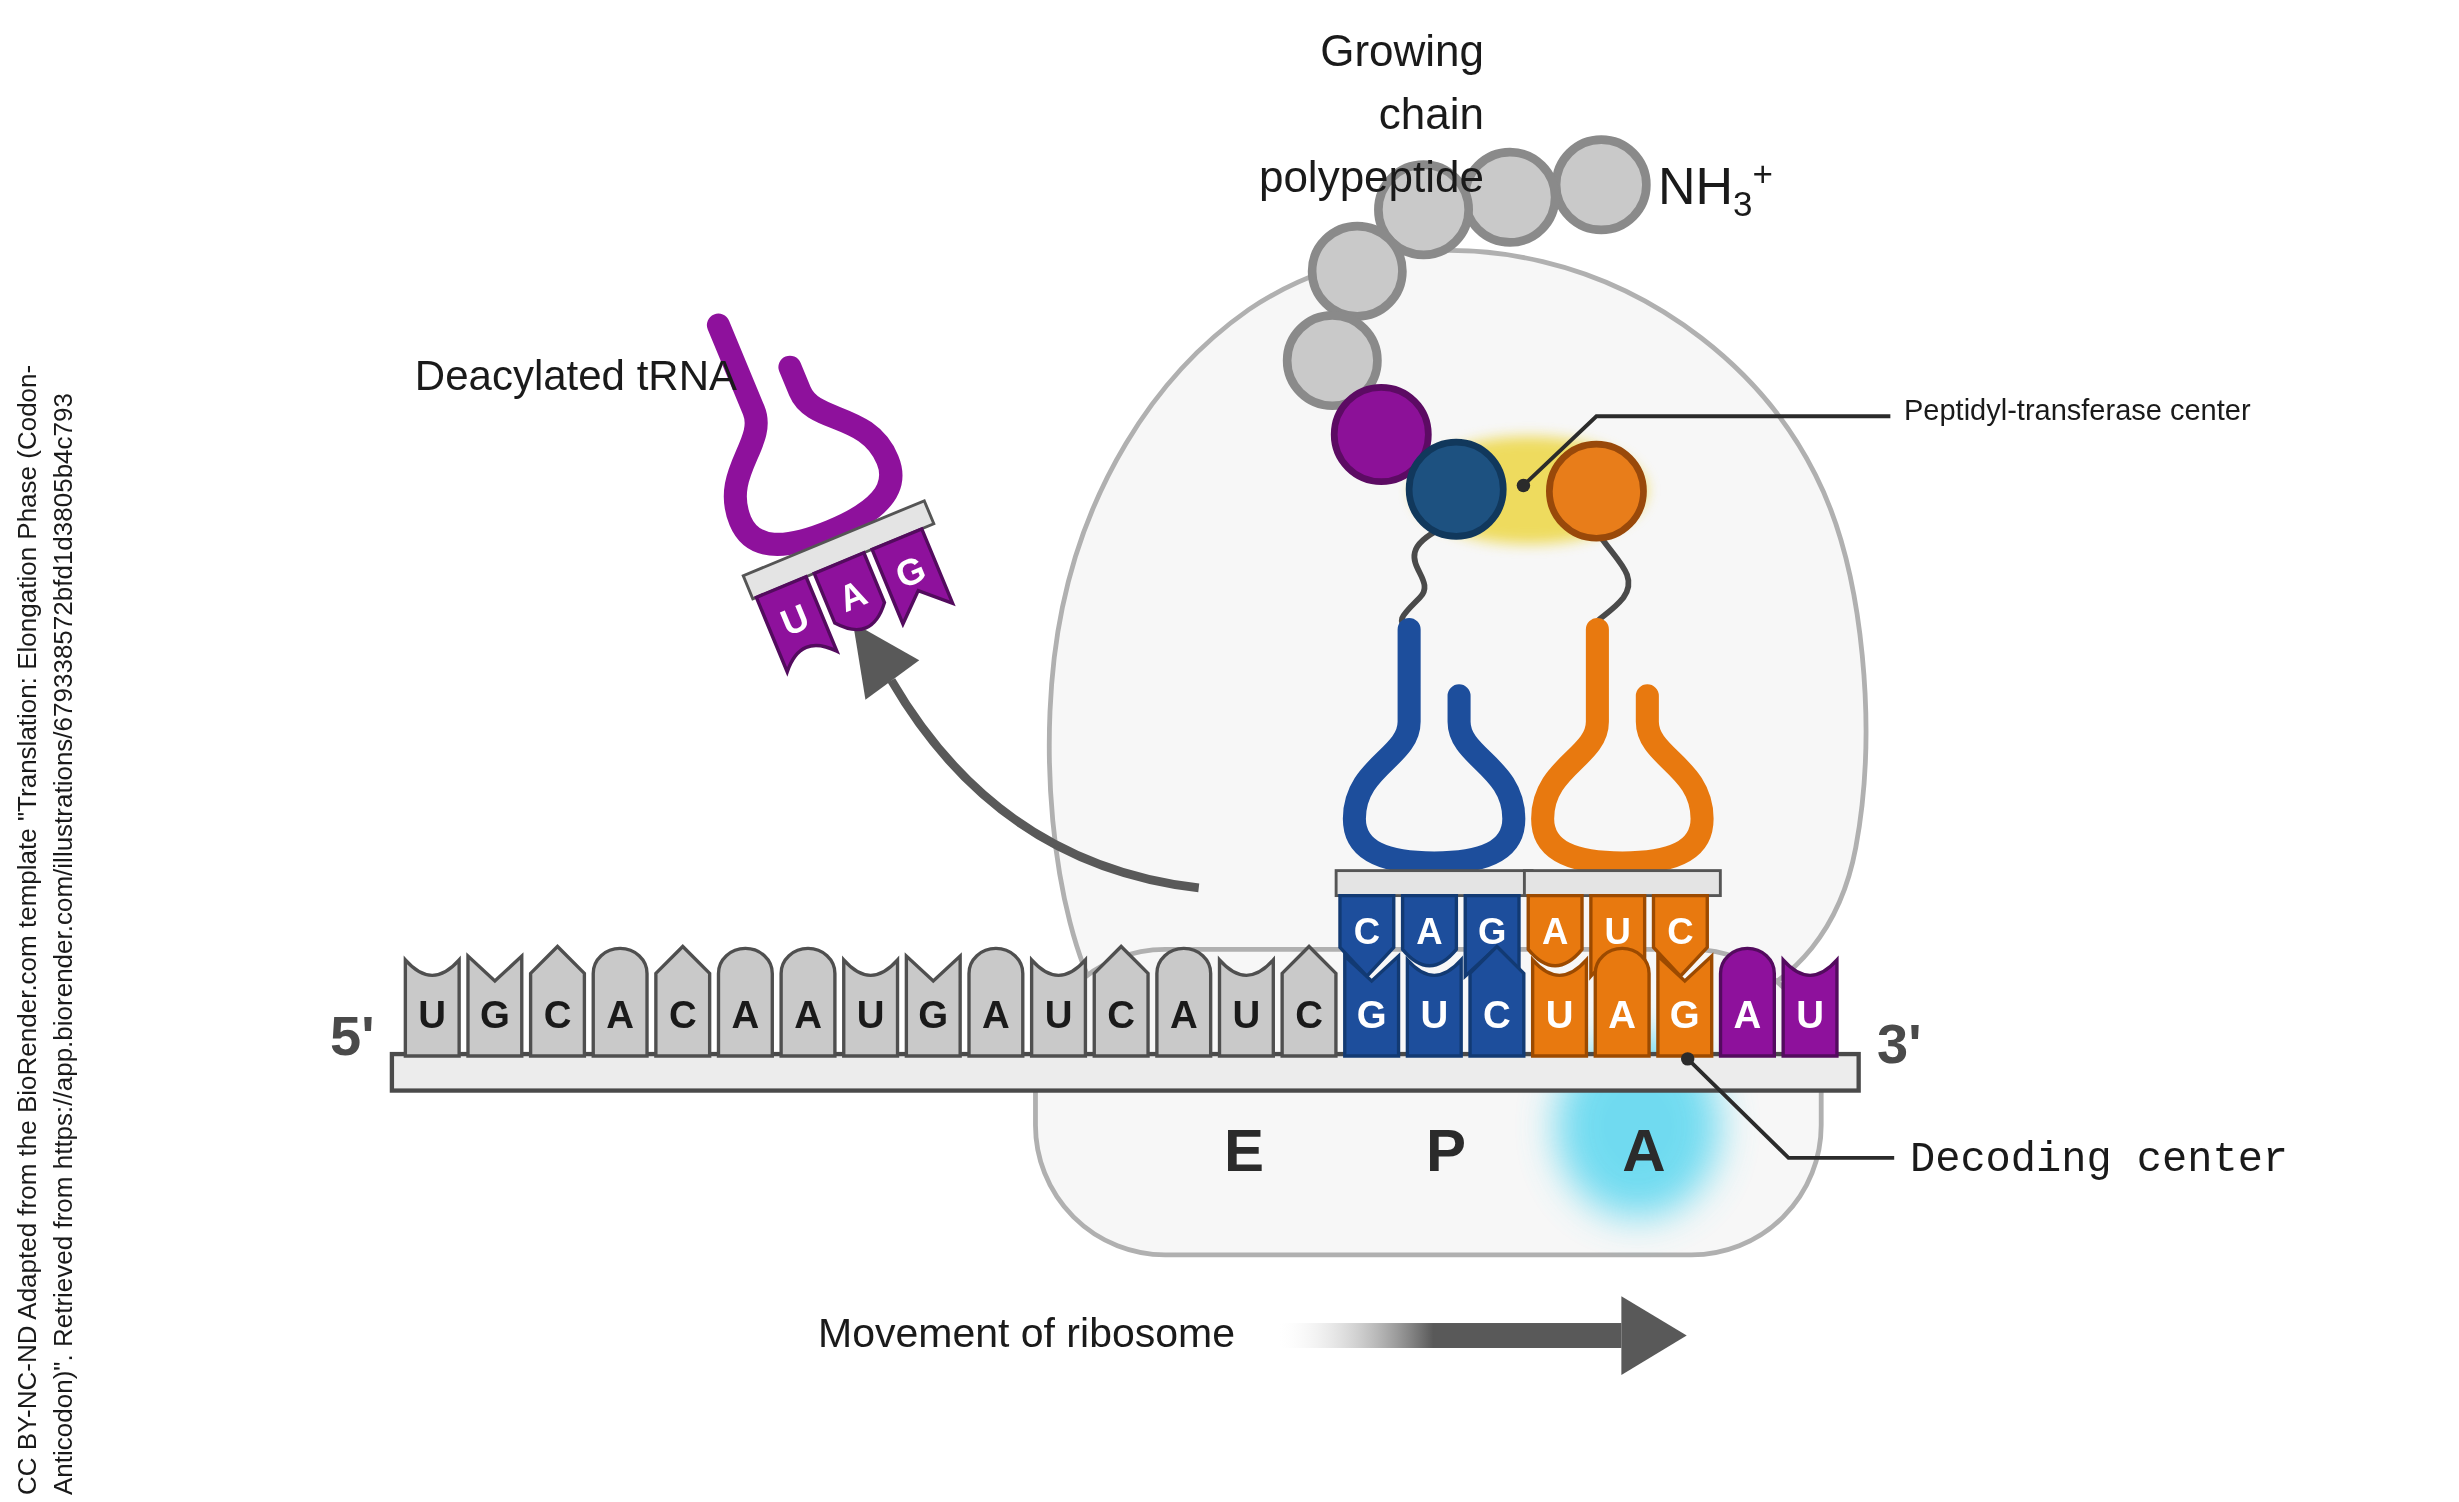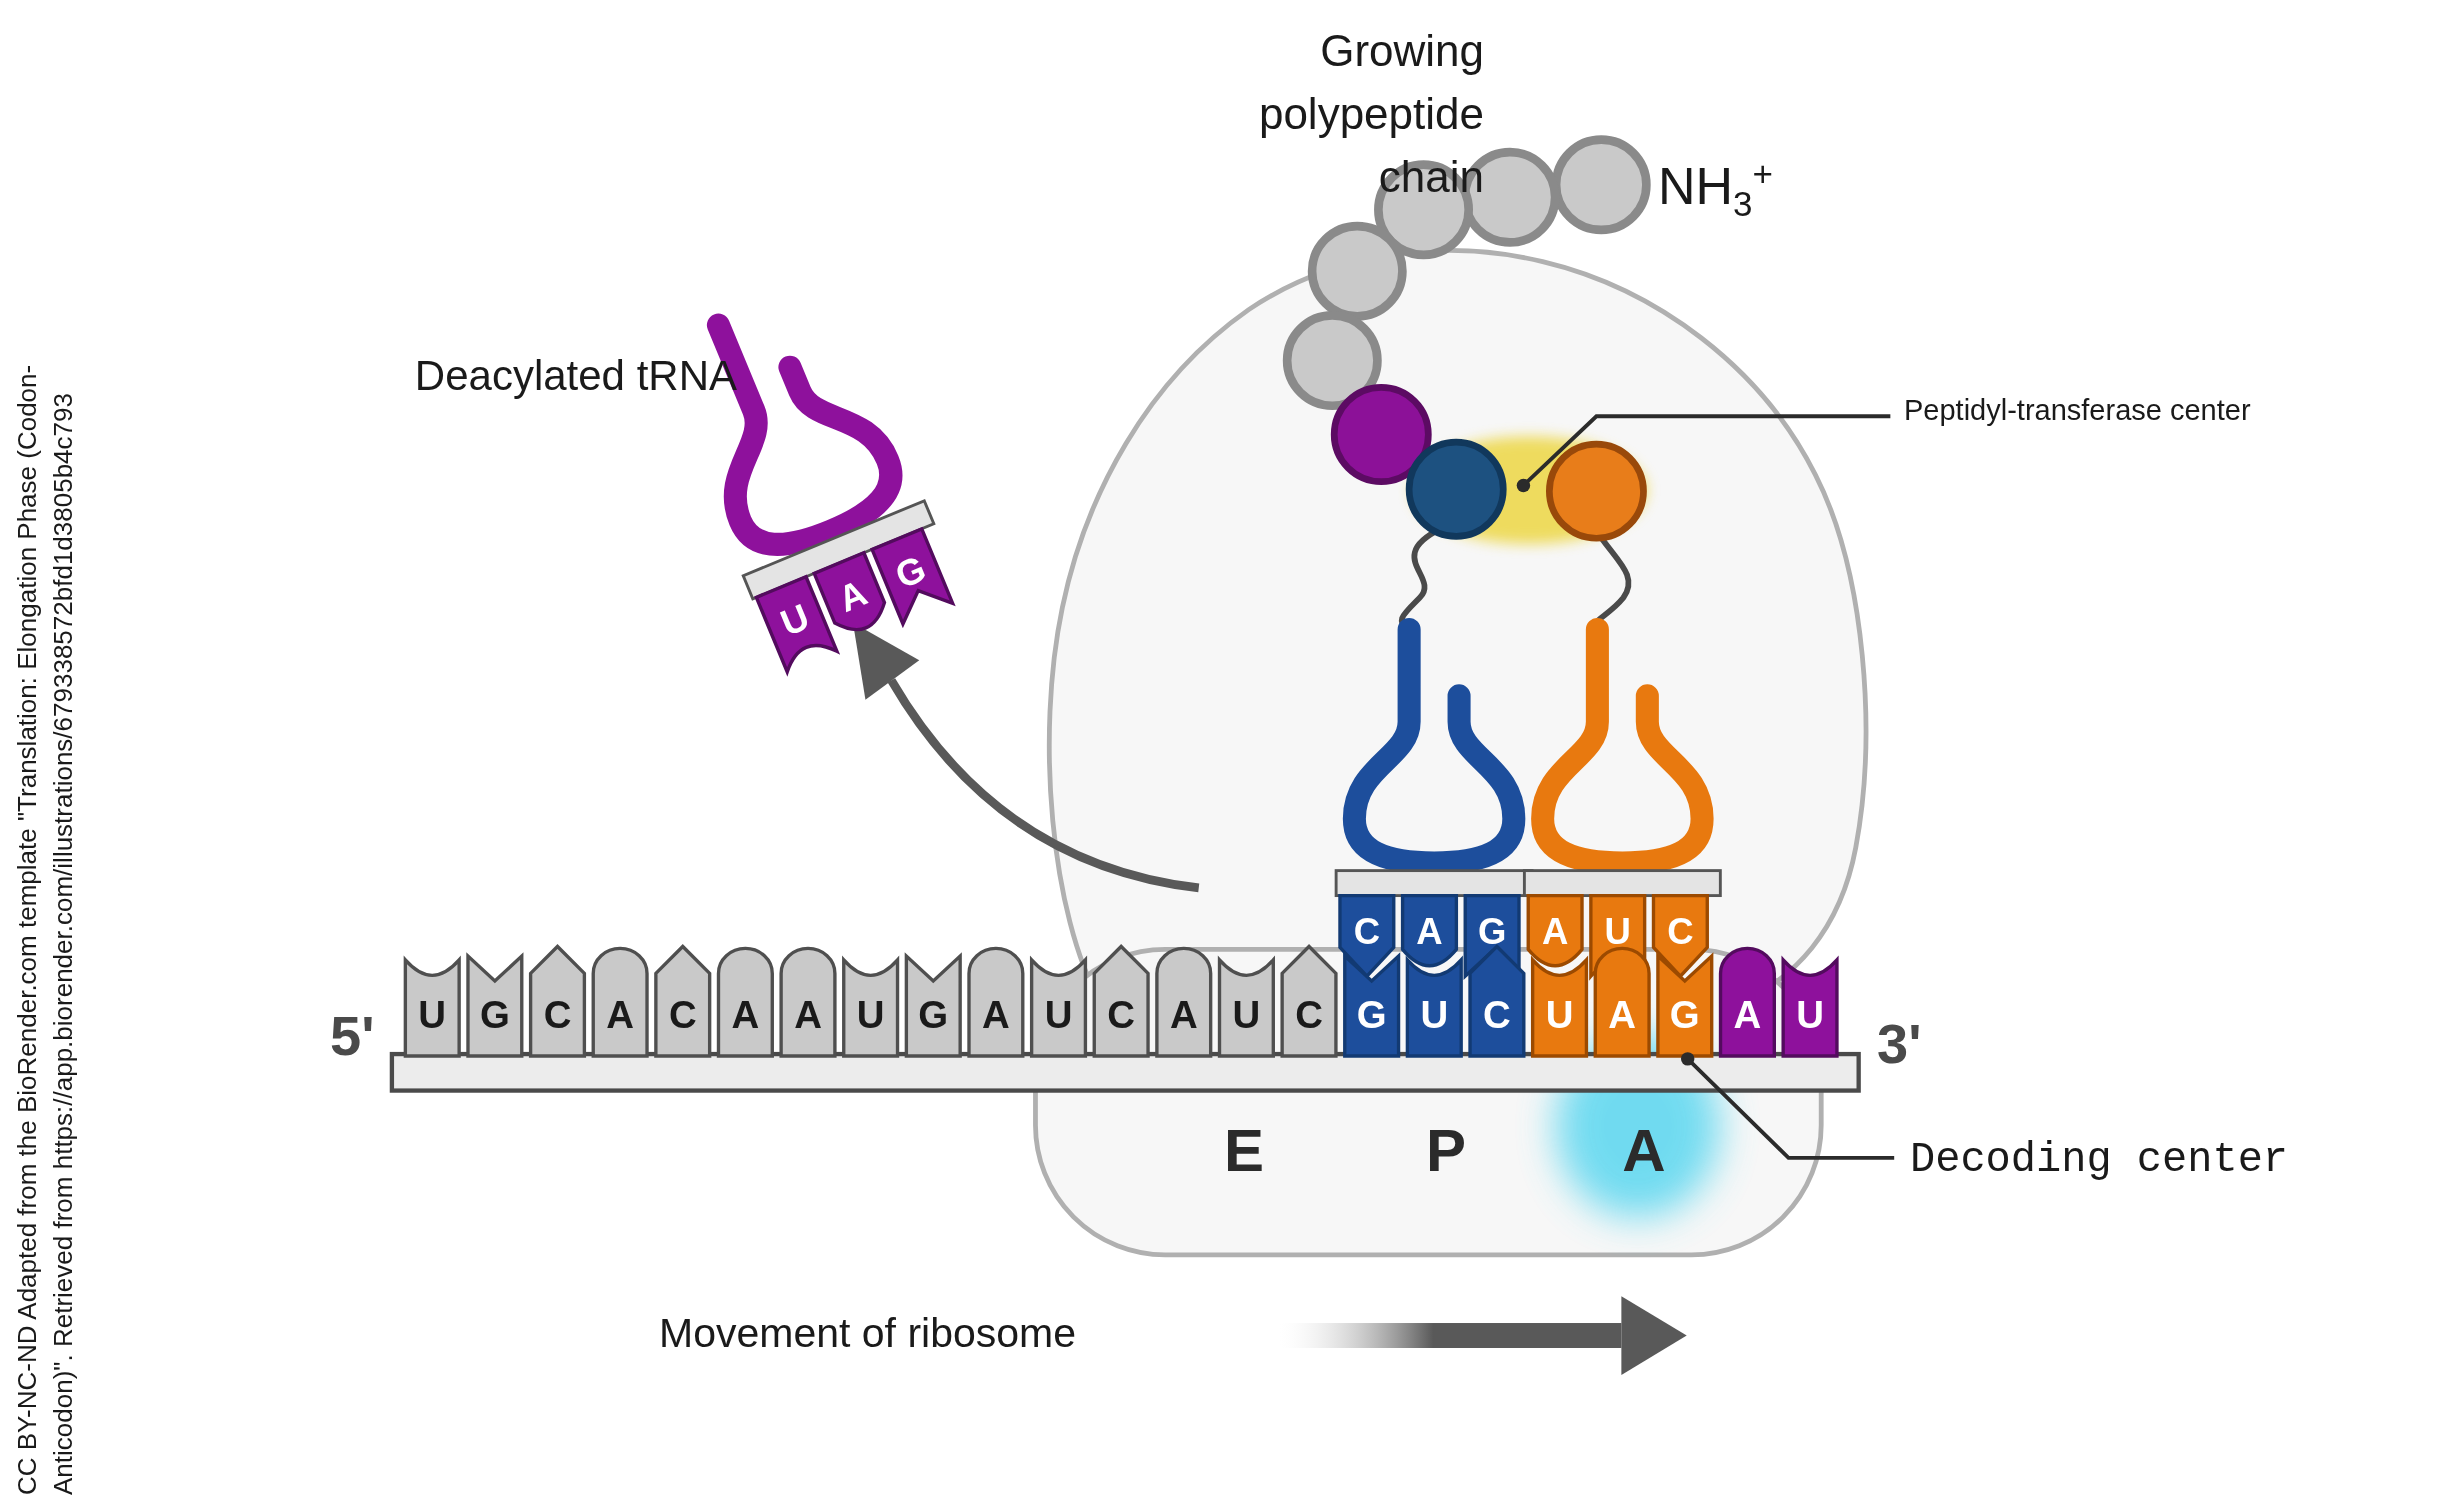--- a/index.html
+++ b/index.html
@@ -7,21 +7,21 @@
           font-family:"Liberation Sans",sans-serif;}
   #diagram{position:absolute;left:0;top:0;z-index:1;}
   .lbl{position:absolute;z-index:2;color:#1a1a1a;}
   #growing-label{left:1061px;top:19px;width:423px;text-align:right;font-size:44px;line-height:63px;}
   #nh3-label{left:1658px;top:154px;font-size:52px;}
   #nh3-label sub{font-size:35px;}
   #nh3-label sup{font-size:35px;}
   #peptidyl-label{left:1904px;top:394px;font-size:29px;white-space:nowrap;}
   #decoding-label{left:1910px;top:1136px;font-size:42px;white-space:nowrap;font-family:Liberation Mono, monospace;}
   #deacylated-label{left:257px;top:348px;width:480px;text-align:right;font-size:42px;line-height:56px;}
-  #movement-label{left:659px;top:1310px;width:576px;text-align:left;font-size:41px;}
+  #movement-label{left:659px;top:1310px;width:576px;text-align:right;font-size:41px;}
   .prime{font-size:56px;font-weight:bold;color:#4a4a4a;}
   #five-prime{left:330px;top:1003px;}
   #three-prime{left:1877px;top:1011px;}
   .site-letter{font-size:60px;font-weight:bold;color:#2b2b2b;width:86px;text-align:center;}
   #site-e{left:1201px;top:1116px;}
   #site-p{left:1403px;top:1116px;}
   #site-a{left:1601px;top:1116px;}
   .attr-line{position:absolute;z-index:2;transform:rotate(-90deg);transform-origin:0 0;
              white-space:nowrap;font-size:26px;color:#1a1a1a;}
   #attr-line1{left:11.5px;top:1495px;}
@@ -144,22 +144,22 @@
       <polyline points="1968,433 1662,433 1586,505" fill="none" stroke="#2b2b2b" stroke-width="4"></polyline>
       <circle cx="1586" cy="505" r="7" fill="#2b2b2b"></circle>
       <polyline points="1972,1205 1862,1205 1757,1102" fill="none" stroke="#2b2b2b" stroke-width="4"></polyline>
       <circle cx="1757" cy="1102" r="7" fill="#2b2b2b"></circle>
       <rect x="1332" y="1377" width="356" height="26" fill="url(#movegrad)"></rect>
       <polygon points="1688,1349 1756,1390 1688,1431" fill="#595959"></polygon>
     </svg>
 
   <div class="lbl" id="growing-label">
     <div>Growing</div>
+    <div>chain</div>
     <div>polypeptide</div>
-    <div>chain</div>
   </div>
 
   <div class="lbl" id="nh3-label"><span>NH</span><sub>3</sub><sup>+</sup></div>
 
   <div class="lbl" id="peptidyl-label">Peptidyl-transferase center</div>
 
   <div class="lbl" id="decoding-label">Decoding center</div>
 
   <div class="lbl" id="deacylated-label">
     <div>Deacylated tRNA</div>

